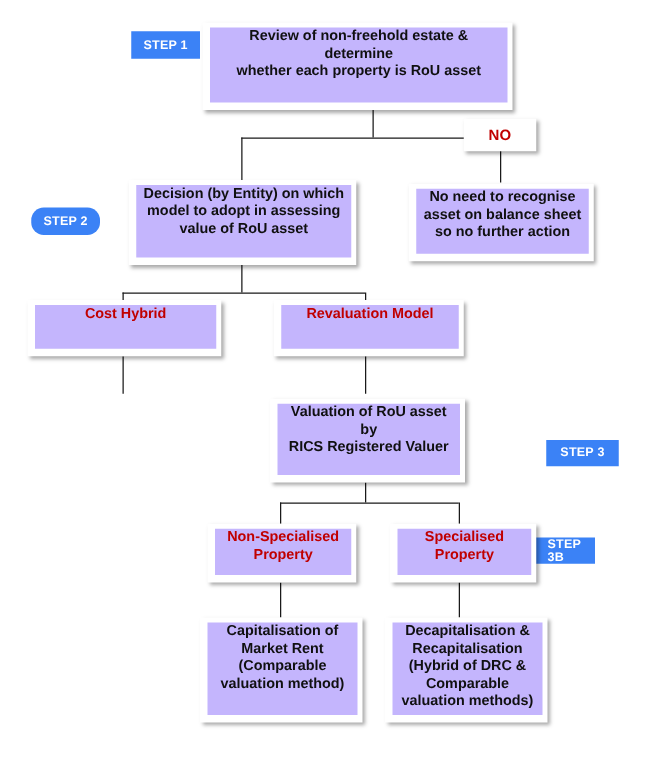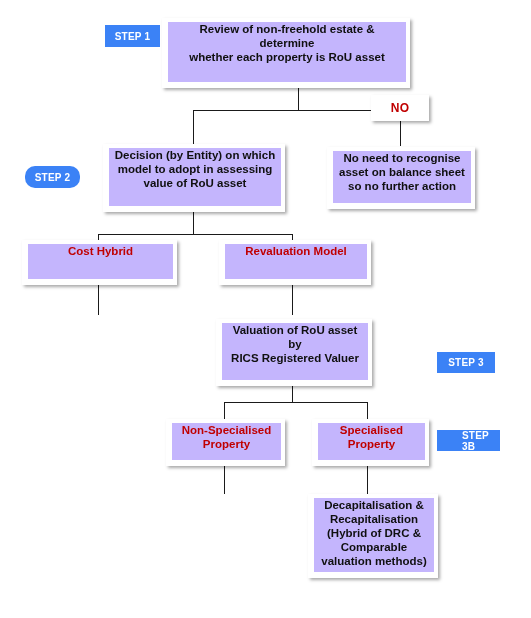--- a/index.html
+++ b/index.html
@@ -126,21 +126,21 @@
 
   <div class="badge" style="left:25px; top:166px; width:55px; height:22px;border-radius:10px;">
     <span>STEP 2</span>
   </div>
 
   <div class="badge" style="left:437px; top:340px; width:58px; height:21px;margin-top:12px;">
     <span>STEP 3</span>
   </div>
 
 
-  <div class="badge" style="left:437px; top:430px; width:63px; height:21px;padding-left:25px;">
+  <div class="badge" style="left:413px; top:430px; width:63px; height:21px;padding-left:25px;">
     <span>STEP 3B</span>
   </div>
 
 
   <div class="label-node" style="left:371px; top:95px; width:58px; height:26px;text-align:center;">
     <span class="txt">NO</span>
   </div>
 
   <div class="node" style="left:162px; top:18px; width:248px; height:70px;">
     <div class="fill">
@@ -192,20 +192,28 @@
     </div>
   </div>
 
   <div class="node accent" style="left:312px; top:419px; width:117px; height:47px;">
     <div class="fill">
       <span class="txt">Specialised
 Property</span>
     </div>
   </div>
 
+  <div class="node" style="left:160px; top:494px; width:130px; height:84px;">
+    <div class="fill">
+      <span class="txt">Capitalisation of
+Market Rent
+(Comparable
+valuation method)</span>
+    </div>
+  </div>
 
   <div class="node" style="left:308px; top:494px; width:130px; height:84px;">
     <div class="fill">
       <span class="txt">Decapitalisation &amp;
 Recapitalisation
 (Hybrid of DRC &amp;
 Comparable
 valuation methods)</span>
     </div>
   </div>

